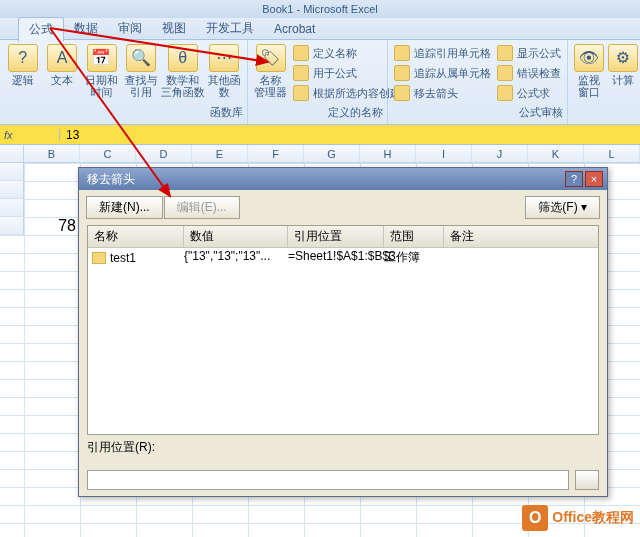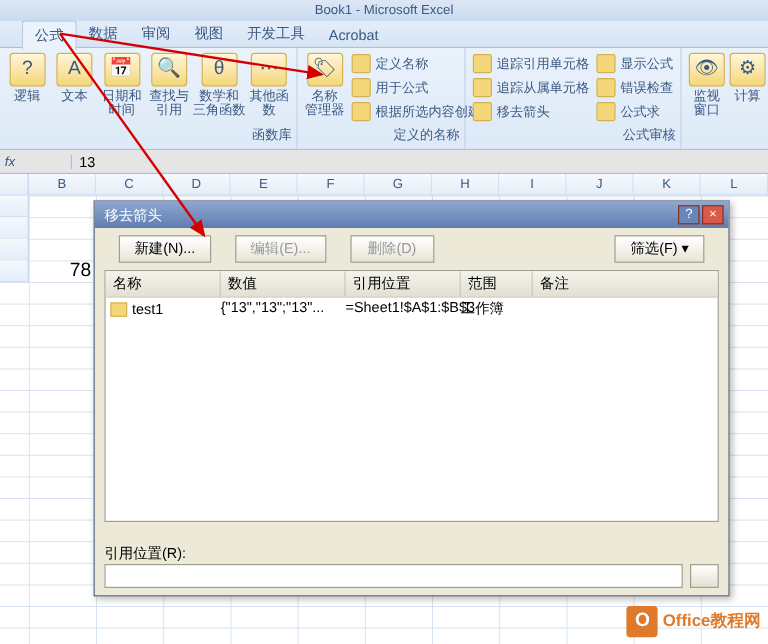--- a/index.html
+++ b/index.html
@@ -9,46 +9,46 @@
 .tab { padding:3px 10px; font-size:12px; color:#3b5a82; cursor:pointer; }
 .tab.active { background:#eaf2fb; border:1px solid #a9c1de; border-bottom:1px solid #eaf2fb; border-radius:3px 3px 0 0; position:relative; top:1px; }
 .ribbon { height:85px; background:linear-gradient(#eaf2fb,#dde9f7); display:flex; border-bottom:1px solid #a9c1de; }
 .rgroup { border-right:1px solid #c0d4ea; display:flex; flex-direction:column; justify-content:space-between; padding:2px 4px; }
 .rgroup-label { text-align:right; font-size:11px; color:#3b5a82; padding-bottom:2px; }
 .rgroup-body { display:flex; flex:1; align-items:flex-start; gap:2px; }
 .bigbtn { width:42px; display:flex; flex-direction:column; align-items:center; gap:2px; padding:2px; color:#3b5a82; font-size:11px; text-align:center; line-height:1.1; }
 .bigbtn .ic { width:30px; height:28px; background:linear-gradient(#fff6db,#f4d77a); border:1px solid #d4b24f; border-radius:3px; display:flex; align-items:center; justify-content:center; font-size:16px; }
 .smallrow { display:flex; align-items:center; gap:4px; color:#3b5a82; font-size:11px; padding:1px 2px; white-space:nowrap; }
 .smallrow .si { width:16px; height:16px; background:#f4d77a; border:1px solid #d4b24f; border-radius:2px; display:inline-block; }
-.formula-bar { height:20px; display:flex; align-items:center; border-bottom:1px solid #a9c1de; background:#e5e5e5; }
+.formula-bar { height:20px; display:flex; align-items:center; border-bottom:1px solid #a9c1de; background:#fde047; }
 .fb-name { width:60px; border-right:1px solid #a9c1de; padding:0 4px; font-style:italic; color:#3b5a82; font-size:11px; }
 .fb-val { flex:1; padding:0 6px; font-size:12px; }
 .grid-head { height:18px; display:flex; background:linear-gradient(#f6f9fd,#e4edf9); border-bottom:1px solid #c0d4ea; }
 .rowhead-spacer { width:24px; border-right:1px solid #c0d4ea; }
 .colh { width:56px; text-align:center; font-size:11px; color:#3b5a82; border-right:1px solid #d6e2f0; line-height:18px; }
 .grid-body { position:relative; height:374px; overflow:hidden; }
 .gridlines { position:absolute; inset:0; background-image:linear-gradient(to right,#d6e2f0 1px,transparent 1px),linear-gradient(to bottom,#d6e2f0 1px,transparent 1px); background-size:56px 18px; background-position:24px 0; }
 .rowheads { position:absolute; left:0; top:0; width:24px; }
 .rowh { height:18px; text-align:center; font-size:10px; color:#3b5a82; background:linear-gradient(#f6f9fd,#e4edf9); border-bottom:1px solid #d6e2f0; border-right:1px solid #c0d4ea; line-height:18px; }
 .cellval { position:absolute; left:26px; top:54px; width:54px; text-align:right; padding-right:4px; font-size:16px; }
 .dialog { position:absolute; left:78px; top:167px; width:530px; height:330px; background:#ece9d8; border:1px solid #5a6a8a; box-shadow:2px 2px 6px rgba(0,0,0,.3); }
 .dlg-title { height:22px; background:linear-gradient(#8fa7cf,#5f7db0); color:#fff; font-size:12px; display:flex; align-items:center; justify-content:space-between; padding:0 4px 0 8px; }
 .dlg-close { width:18px; height:16px; background:#d85a4a; color:#fff; text-align:center; line-height:14px; font-size:11px; border:1px solid #8a3024; }
-.dlg-toolbar { padding:6px 20px; display:flex; gap:20px; align-items:flex-start; }
+.dlg-toolbar { padding:6px 7px; display:flex; gap:1px; align-items:flex-start; }
 .dlg-btn { padding:2px 12px; background:linear-gradient(#fff,#e8e5d6); border:1px solid #a0a090; font-size:12px; min-width:70px; text-align:center; }
 .dlg-btn.disabled { color:#999; }
 .dlg-spacer { flex:1; }
 .dlg-list { margin:0 8px; border:1px solid #a0a090; background:#fff; height:210px; overflow:hidden; }
 .dlg-list-head { display:flex; background:linear-gradient(#f4f3ec,#e2e0d2); border-bottom:1px solid #c8c6b8; }
 .dlg-col { padding:2px 6px; font-size:12px; border-right:1px solid #c8c6b8; }
 .c-name{width:96px} .c-val{width:104px} .c-ref{width:96px} .c-scope{width:60px} .c-note{flex:1;border-right:none}
 .dlg-row { display:flex; font-size:12px; padding:1px 0; }
 .dlg-row .ic2 { width:14px; height:12px; background:#f4d77a; border:1px solid #d4b24f; margin:1px 4px 0 4px; display:inline-block; }
 .dlg-foot { position:absolute; bottom:6px; left:8px; right:8px; }
-.dlg-foot-label { font-size:12px; margin-bottom:0; }
+.dlg-foot-label { font-size:12px; margin-bottom:14px; }
 .dlg-foot-row { display:flex; gap:6px; }
 .dlg-input { flex:1; border:1px solid #a0a090; background:#fff; height:20px; }
 .dlg-mini { width:24px; height:20px; border:1px solid #a0a090; background:linear-gradient(#fff,#e2e0d2); }
 svg.arrows { position:absolute; left:0; top:0; pointer-events:none; }
 .watermark { position:absolute; right:6px; bottom:6px; display:flex; align-items:center; gap:4px; font-size:14px; color:#e07a2a; font-weight:bold; }
 .wm-badge { width:26px; height:26px; background:#e07a2a; color:#fff; display:flex; align-items:center; justify-content:center; border-radius:3px; font-size:16px; }
 </style>
 </head>
 <body>
 
@@ -202,21 +202,20 @@
   <div class="dlg-title">
     <span>移去箭头</span>
     <div style="display:flex;gap:2px">
       <div class="dlg-close" style="background:#6b86b5">?</div>
       <div class="dlg-close">×</div>
     </div>
   </div>
   <div class="dlg-toolbar">
     <div class="dlg-btn">新建(N)...</div>
     <div class="dlg-btn disabled">编辑(E)...</div>
-    <div class="dlg-btn disabled">删除(D)</div>
     <div class="dlg-spacer"></div>
     <div class="dlg-btn"><span>筛选(F)</span> ▾</div>
   </div>
   <div class="dlg-list">
     <div class="dlg-list-head">
       <div class="dlg-col c-name">名称</div>
       <div class="dlg-col c-val">数值</div>
       <div class="dlg-col c-ref">引用位置</div>
       <div class="dlg-col c-scope">范围</div>
       <div class="dlg-col c-note">备注</div>

